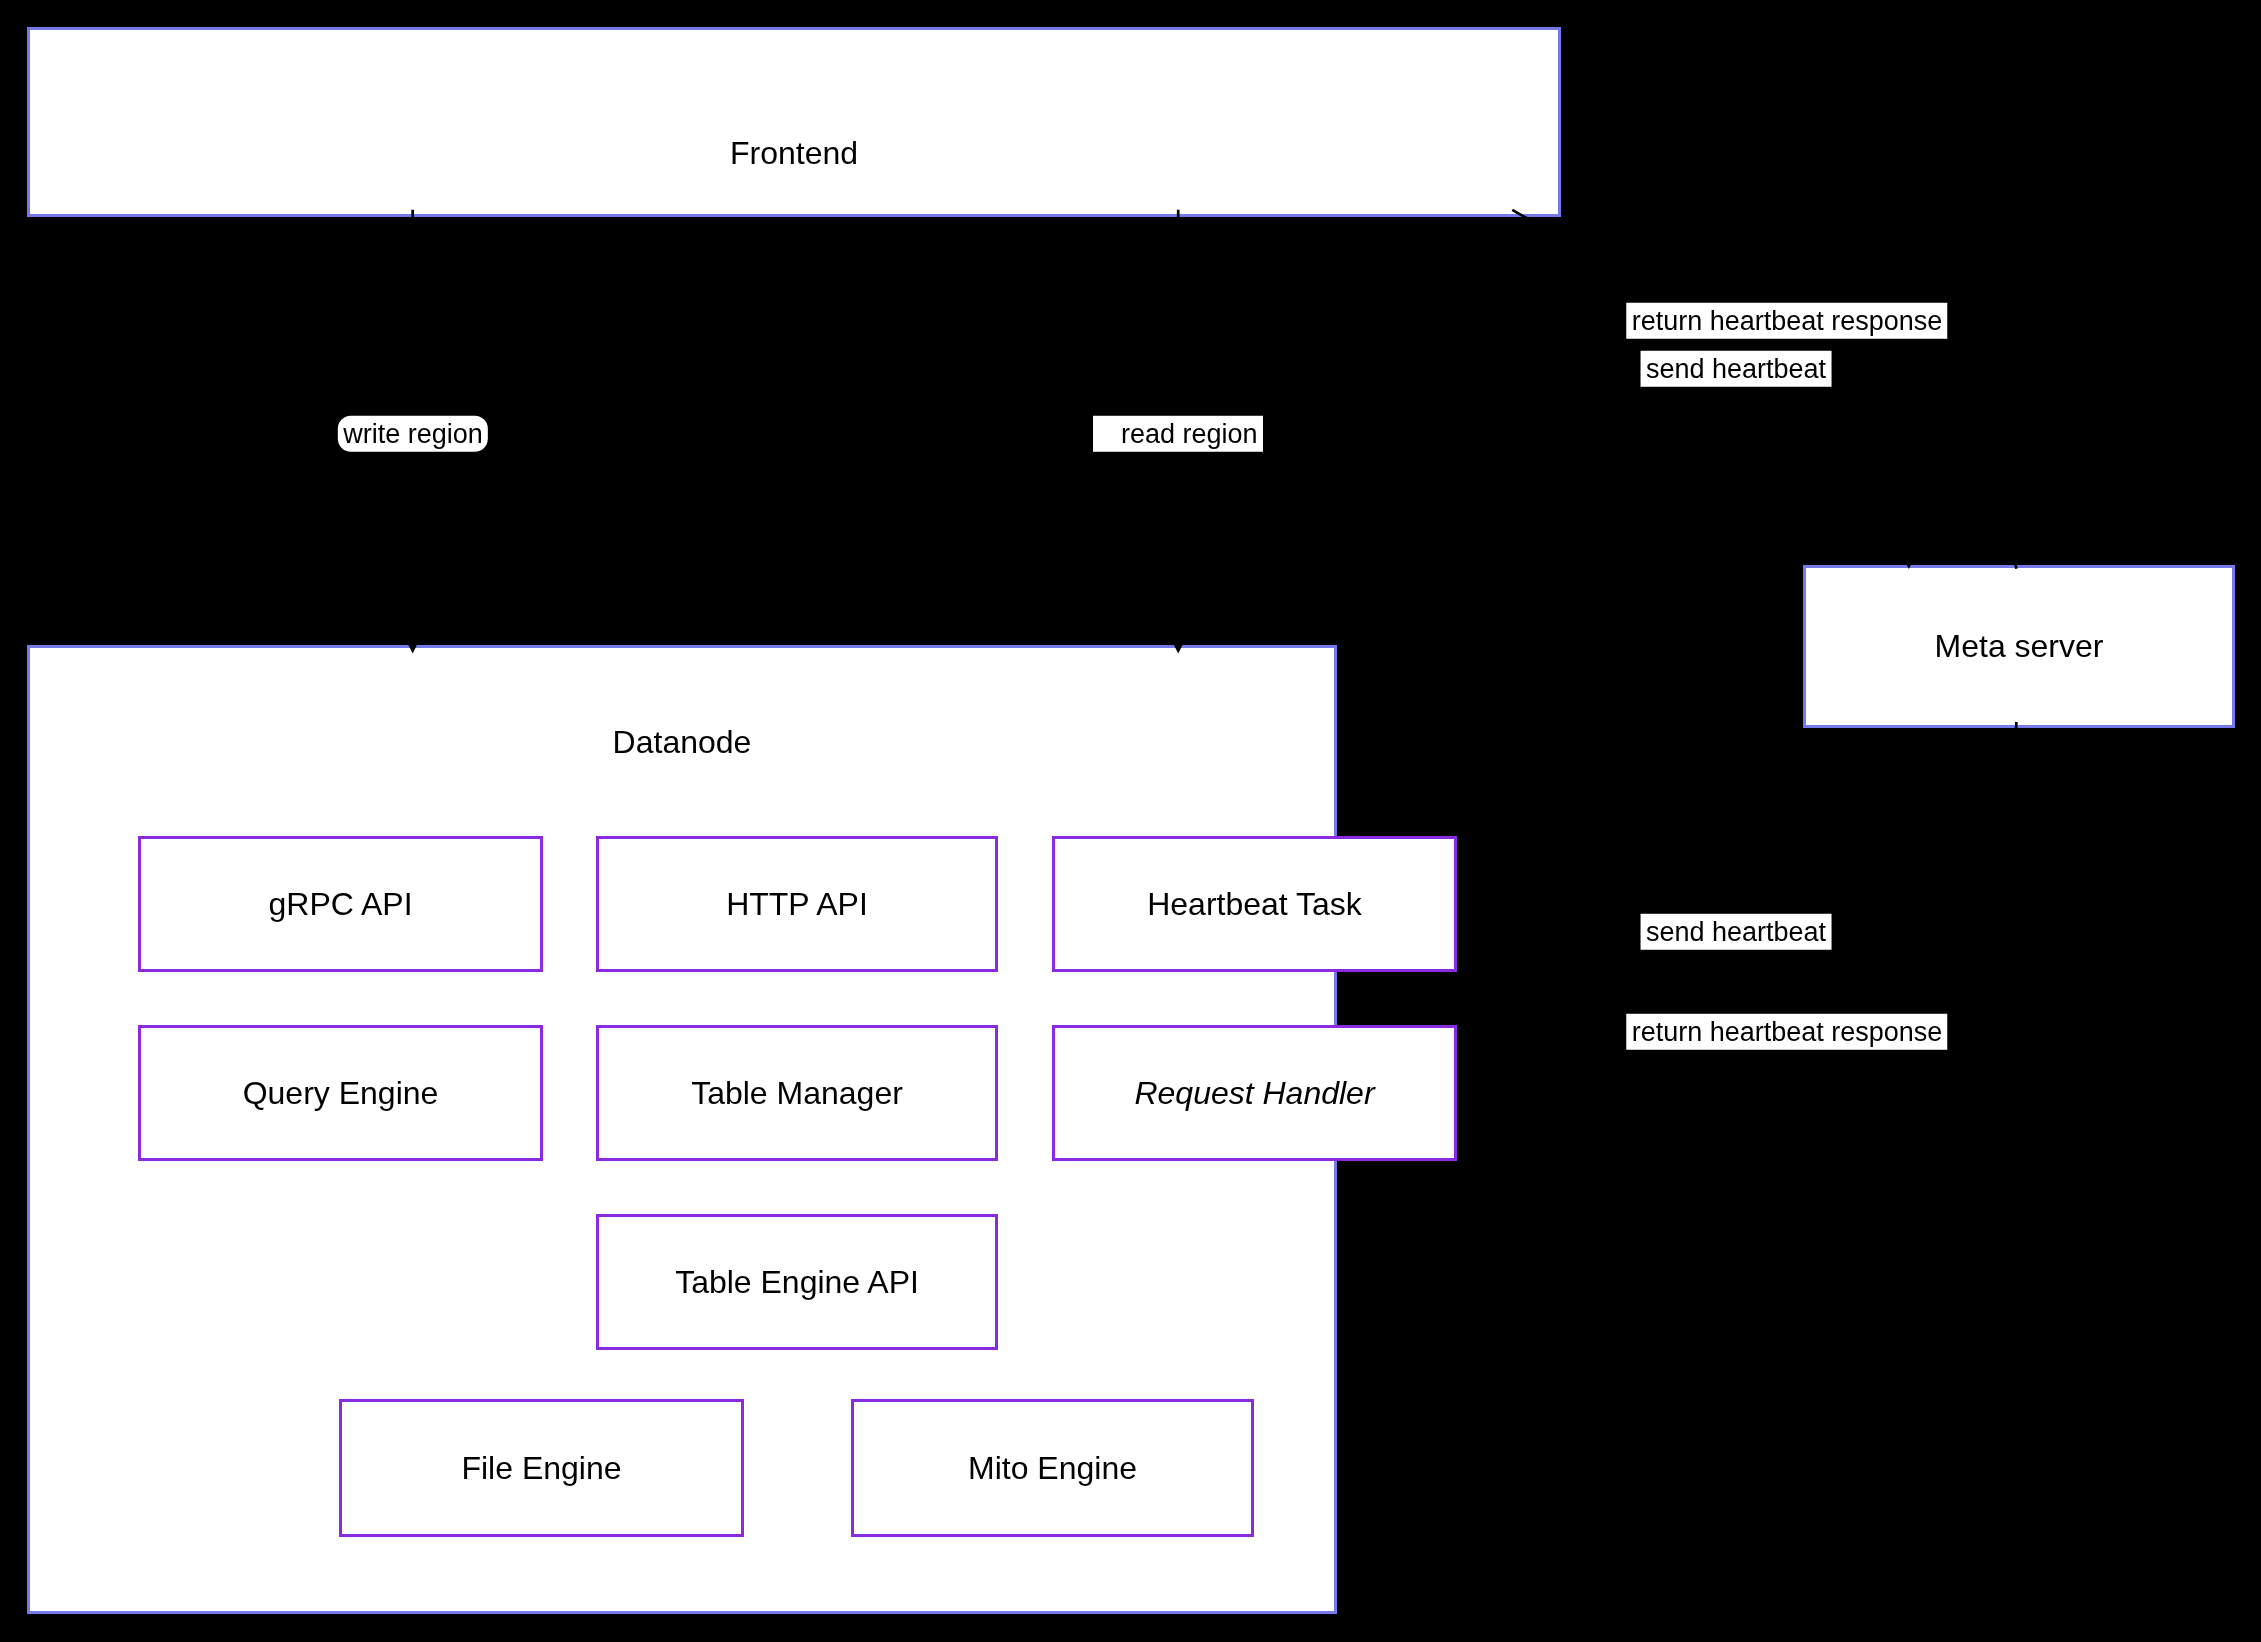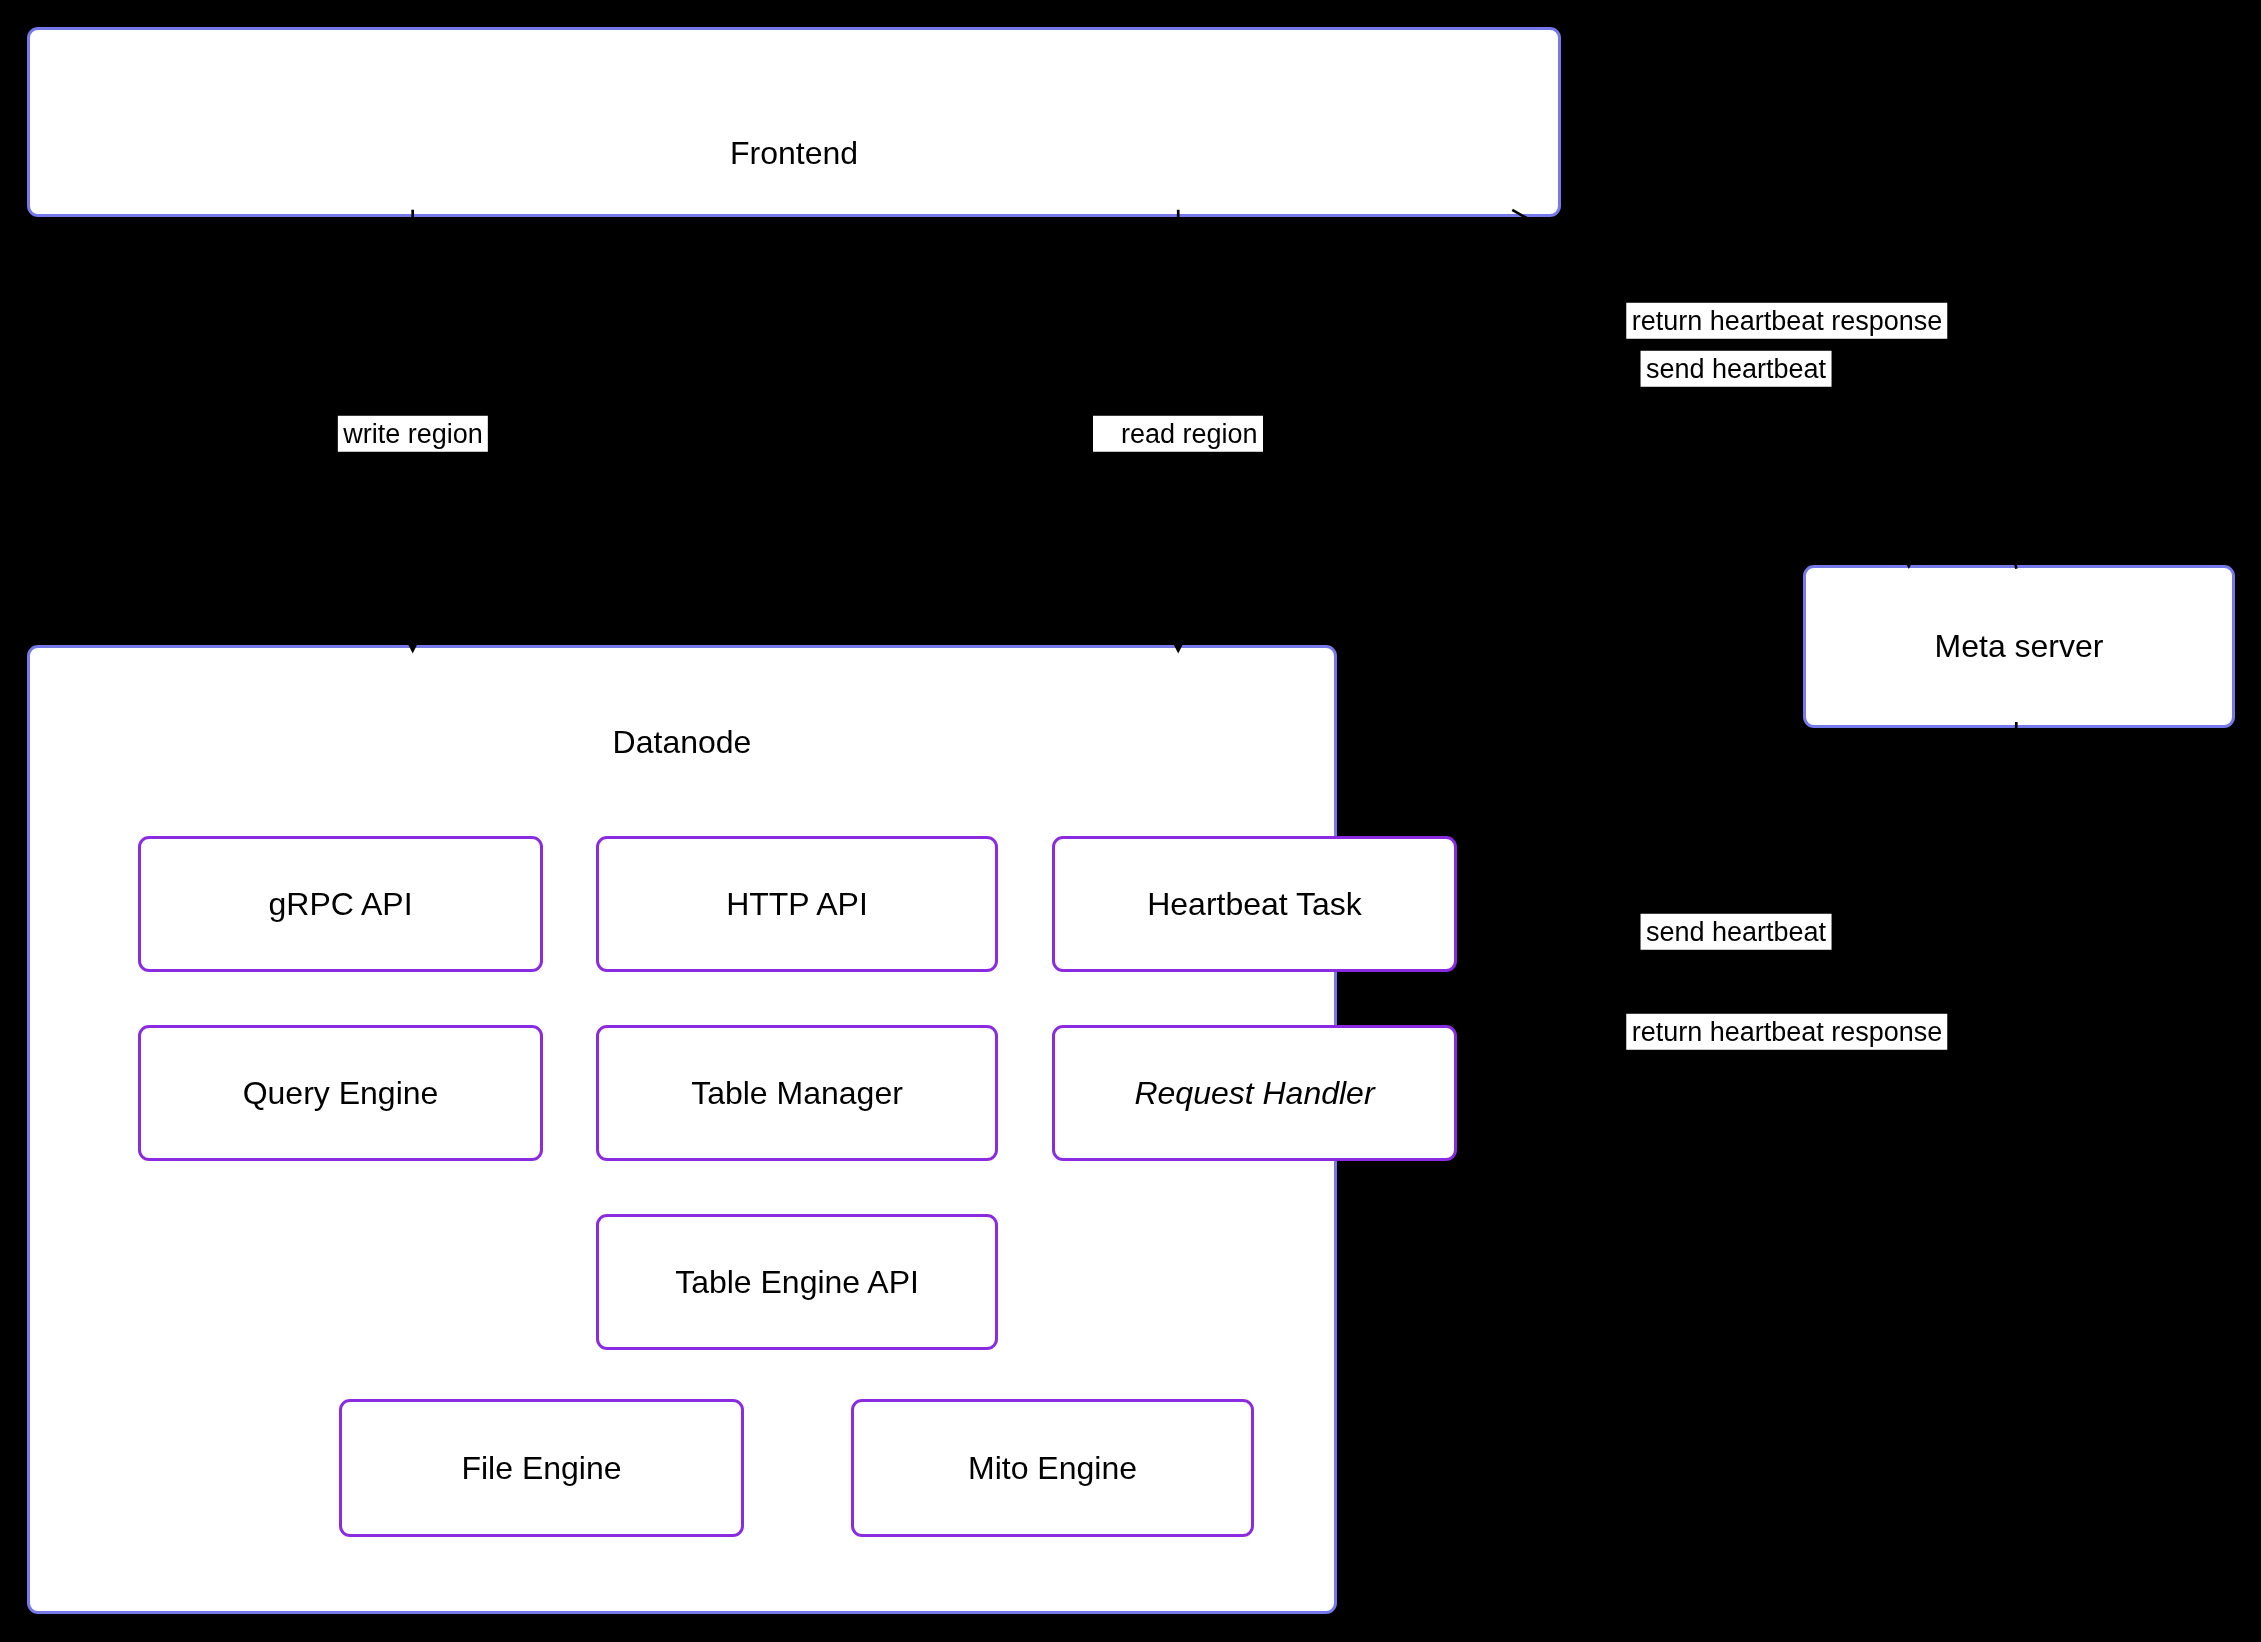--- a/index.html
+++ b/index.html
@@ -11,21 +11,20 @@
     overflow:hidden;
   }
   .node{
     position:absolute;
     background:var(--node-fill,#fff);
     box-sizing:border-box;
     display:flex;align-items:center;justify-content:center;
     color:var(--text,#000);
     font-size:32px;
     line-height:1.2;
-    border-radius:11px;
   }
   .outer{border:3.4px solid var(--outer-border,#7579e9);}
   .inner{border:3.4px solid var(--inner-border,#8a2be2);}
   .subgraph{justify-content:flex-start;align-items:flex-start;}
   .subgraph-title{
     position:absolute;left:0;top:0;width:100%;
     text-align:center;color:var(--text,#000);
     font-size:32px;
   }
   #frontend .subgraph-title{top:104px;}   
@@ -99,19 +98,19 @@
   <g stroke="#000" stroke-width="4" fill="none">
     <path d="M 614,312 V 968" marker-end="url(#ah)"></path>
     <path d="M 1753,312 V 968" marker-end="url(#ah)"></path>
     <path d="M 2250,312 C 2450,430 2840,560 2840,842" marker-end="url(#ah)"></path>
     <path d="M 3000,846 C 2960,600 2700,420 2326,253" marker-end="url(#ah)"></path>
     <path d="M 2312,1386 C 2500,1380 2840,1320 2840,1088" marker-end="url(#ah)"></path>
     <path d="M 3000,1074 C 3000,1300 2840,1490 2659,1535 C 2480,1580 2345,1740 2330,1896" marker-end="url(#ah)"></path>
   </g>
 </svg>
 
-<div class="edge-label" style="left:413px;top:434px;">write region</div>
+<div class="edge-label" style="left:413px;top:434px;border-radius:13px;">write region</div>
 <div class="edge-label" style="left:1178px;top:434px;padding-left:28px;">read region</div>
 <div class="edge-label" style="left:1787px;top:321px;">return heartbeat response</div>
 <div class="edge-label" style="left:1736px;top:369px;">send heartbeat</div>
 <div class="edge-label" style="left:1736px;top:932px;">send heartbeat</div>
 <div class="edge-label" style="left:1787px;top:1032px;">return heartbeat response</div>
 
 
 </body></html>

